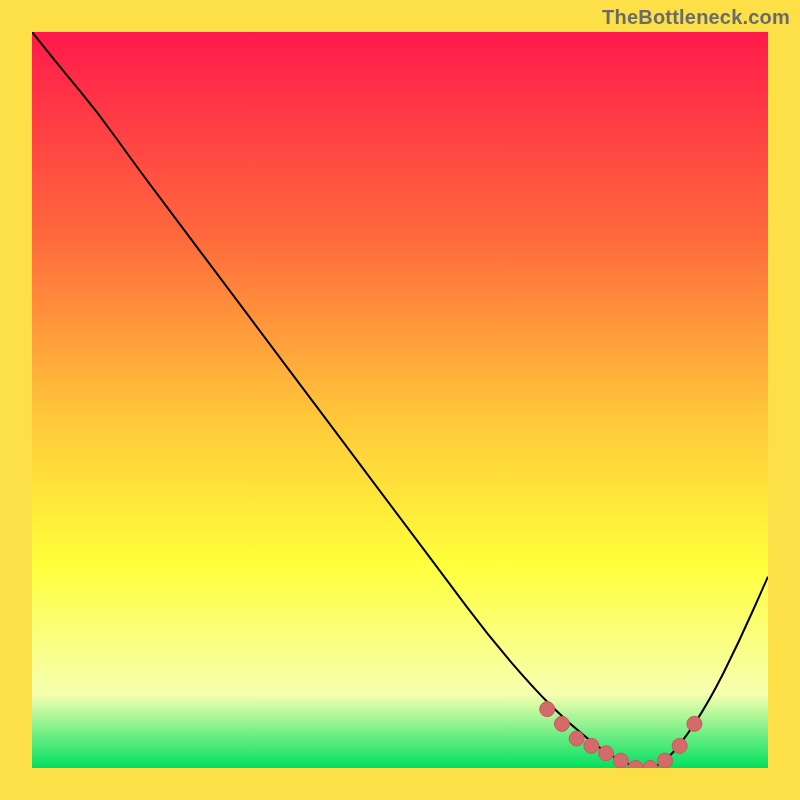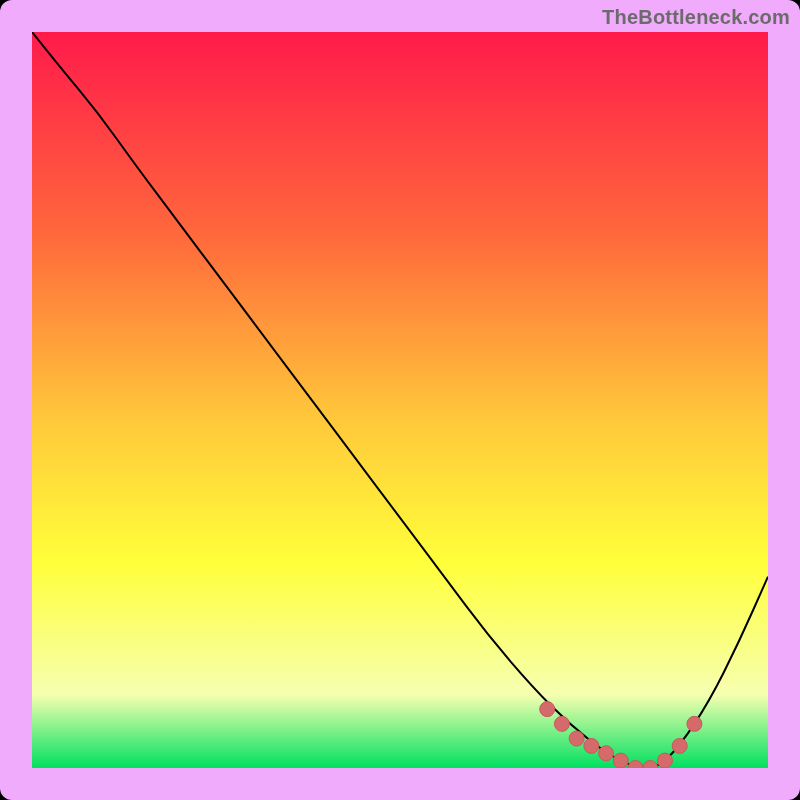--- a/index.html
+++ b/index.html
@@ -8,22 +8,21 @@
     width: 800px;
     height: 800px;
     overflow: hidden;
     background: #000;
     font-family: Arial, Helvetica, sans-serif;
   }
   .stage {
     position: relative;
     width: 800px;
     height: 800px;
-    background: #f0abfc;
-    border-radius: 12px;
+    background: #fde047;
   }
   .plot {
     position: absolute;
     left: 32px;
     top: 32px;
     width: 736px;
     height: 736px;
   }
   .watermark {
     position: absolute;

